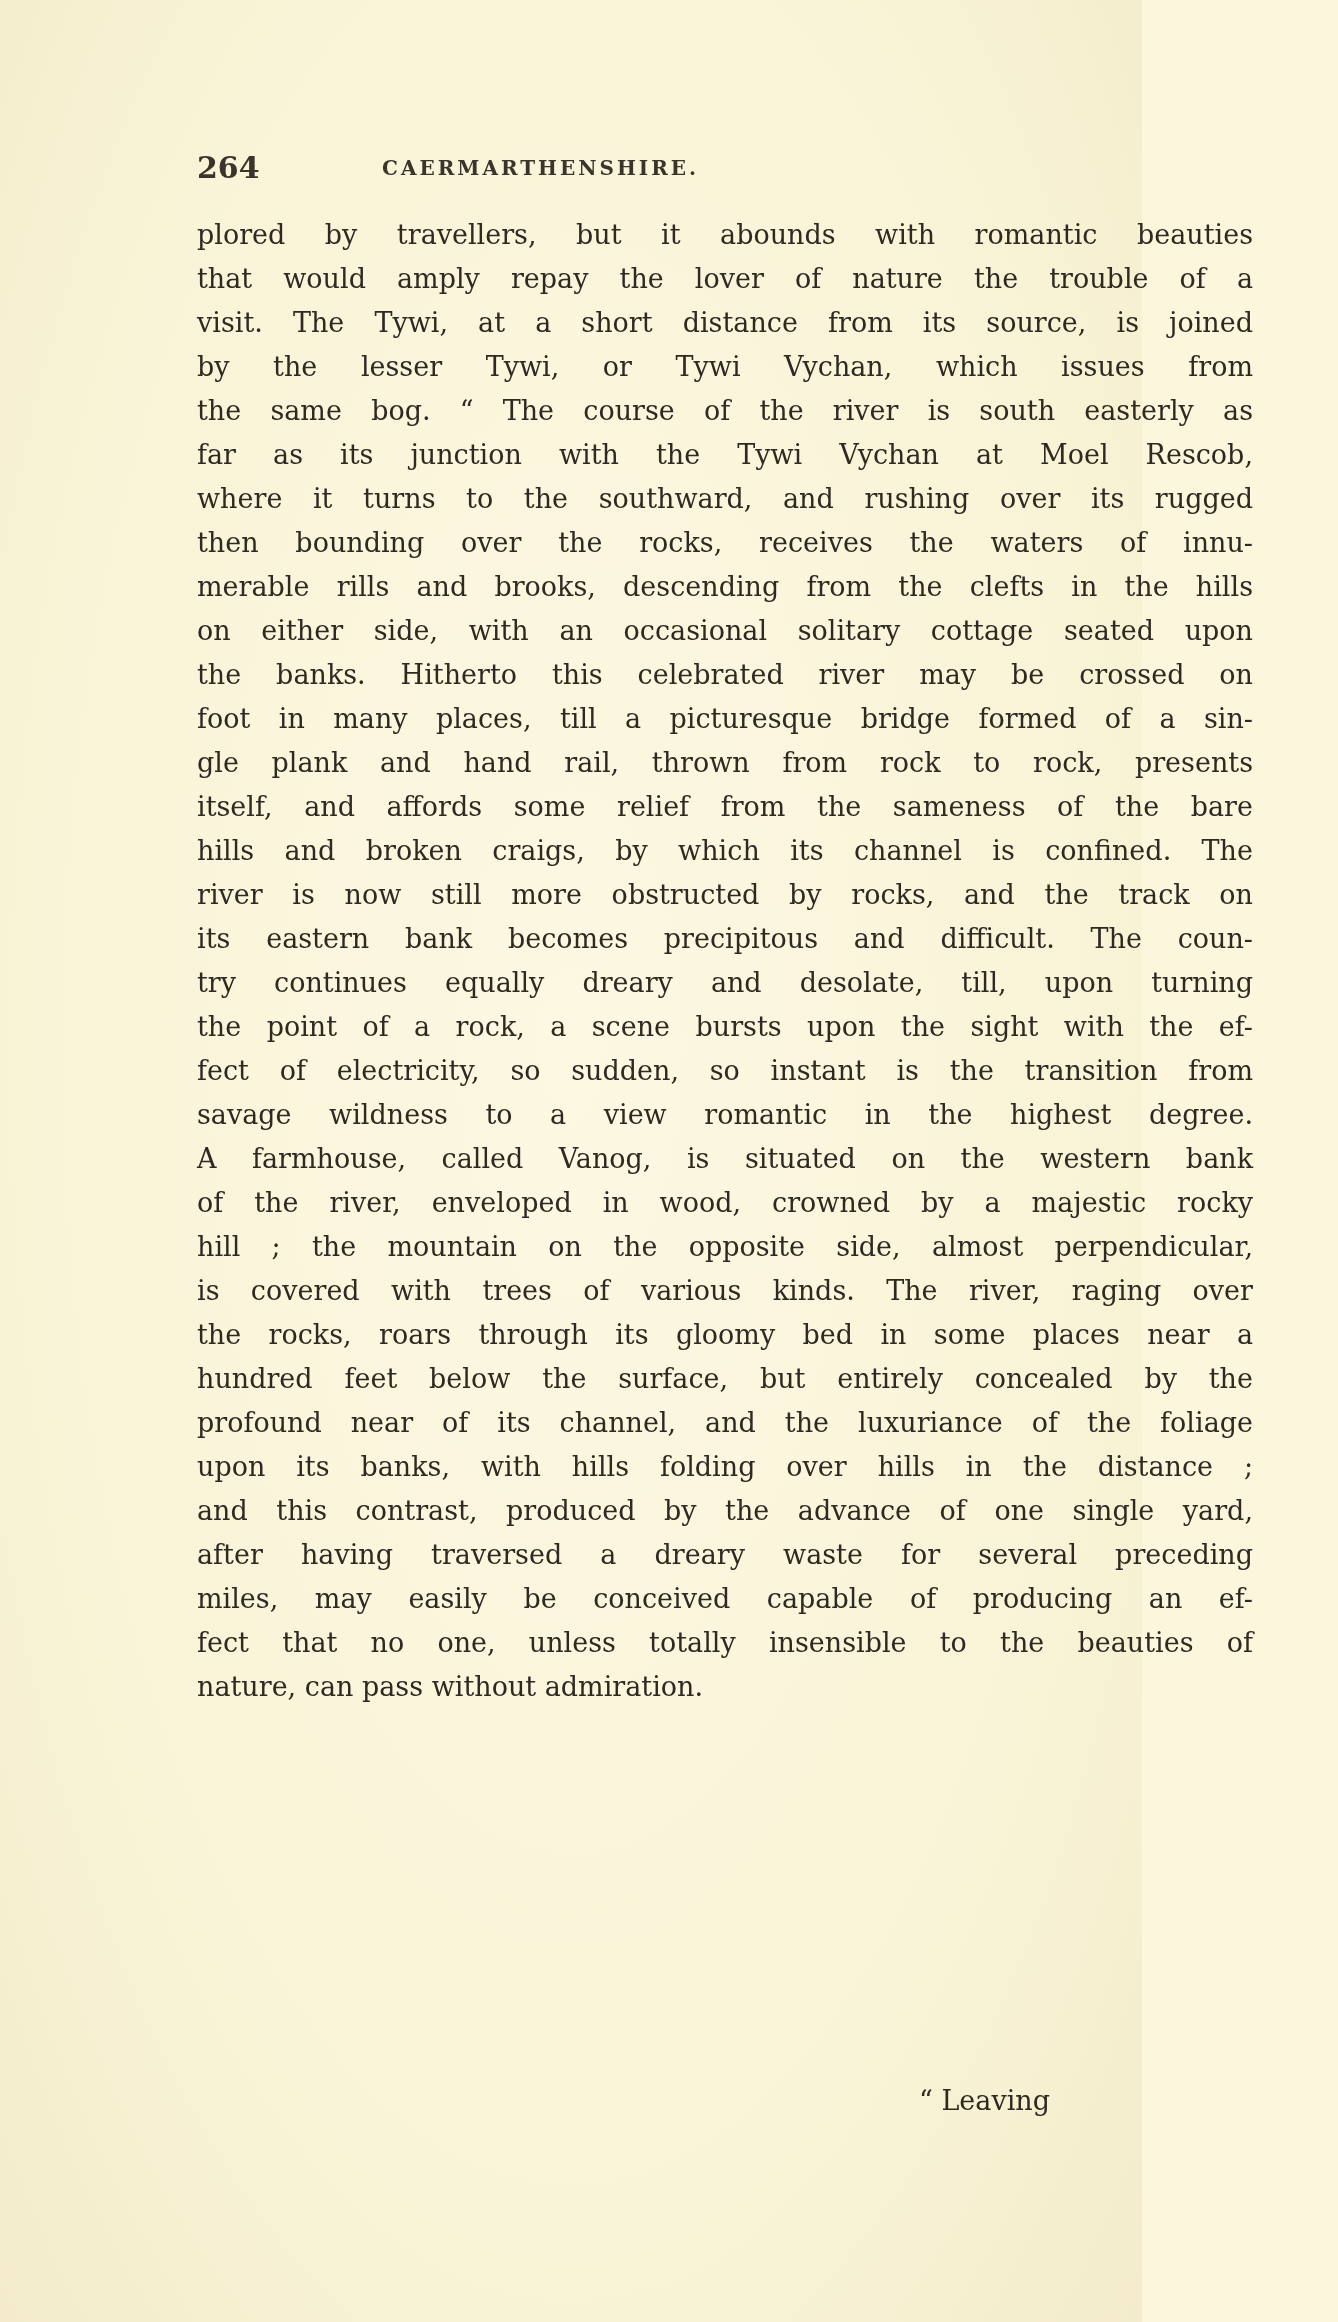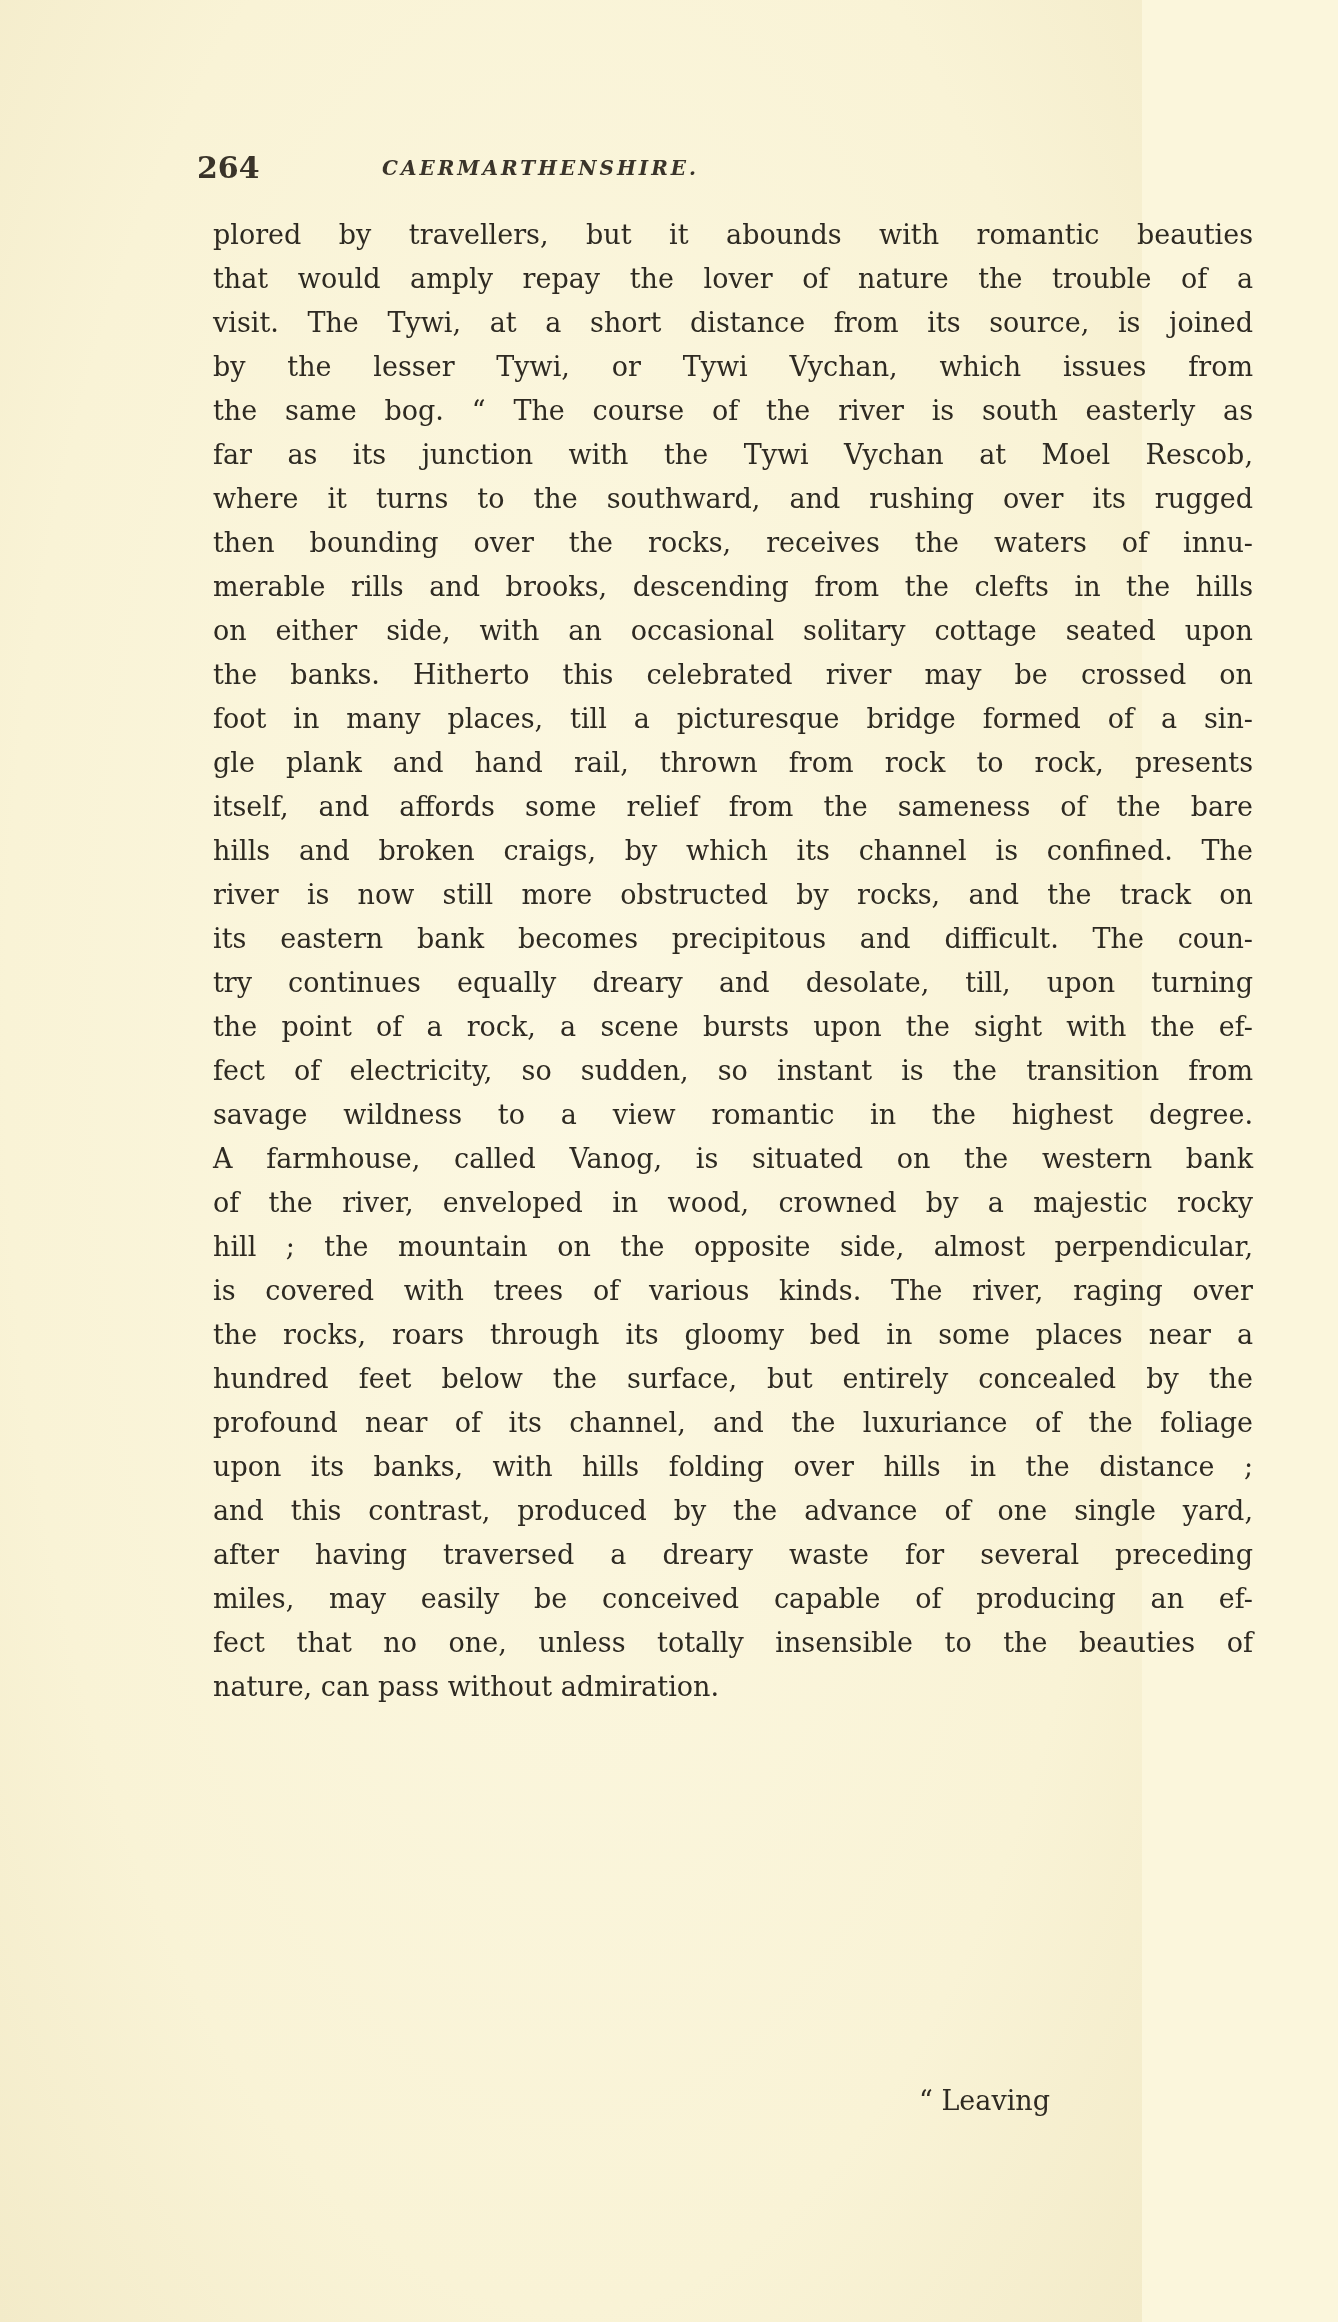--- a/index.html
+++ b/index.html
@@ -39,38 +39,36 @@
       color: #3a342a;
     }
     .running-head {
       position: absolute;
       left: 185px;
       top: 6px;
       font-size: 20px;
       font-weight: bold;
       letter-spacing: 3px;
       color: #3a342a;
-      font-style: italic;
     }
     .body-text {
       position: absolute;
       top: 213px;
       left: 197px;
       width: 1056px;
     }
     .line {
       display: block;
       height: 44px;
       line-height: 44px;
       font-size: 27px;
       white-space: nowrap;
       text-align: justify;
       text-align-last: justify;
       overflow: visible;
-      margin-left: 16px;
     }
     .line.last {
       text-align-last: left;
     }
     .catchword {
       position: absolute;
       top: 2079px;
       right: 92px;
       font-size: 27px;
       line-height: 44px;

